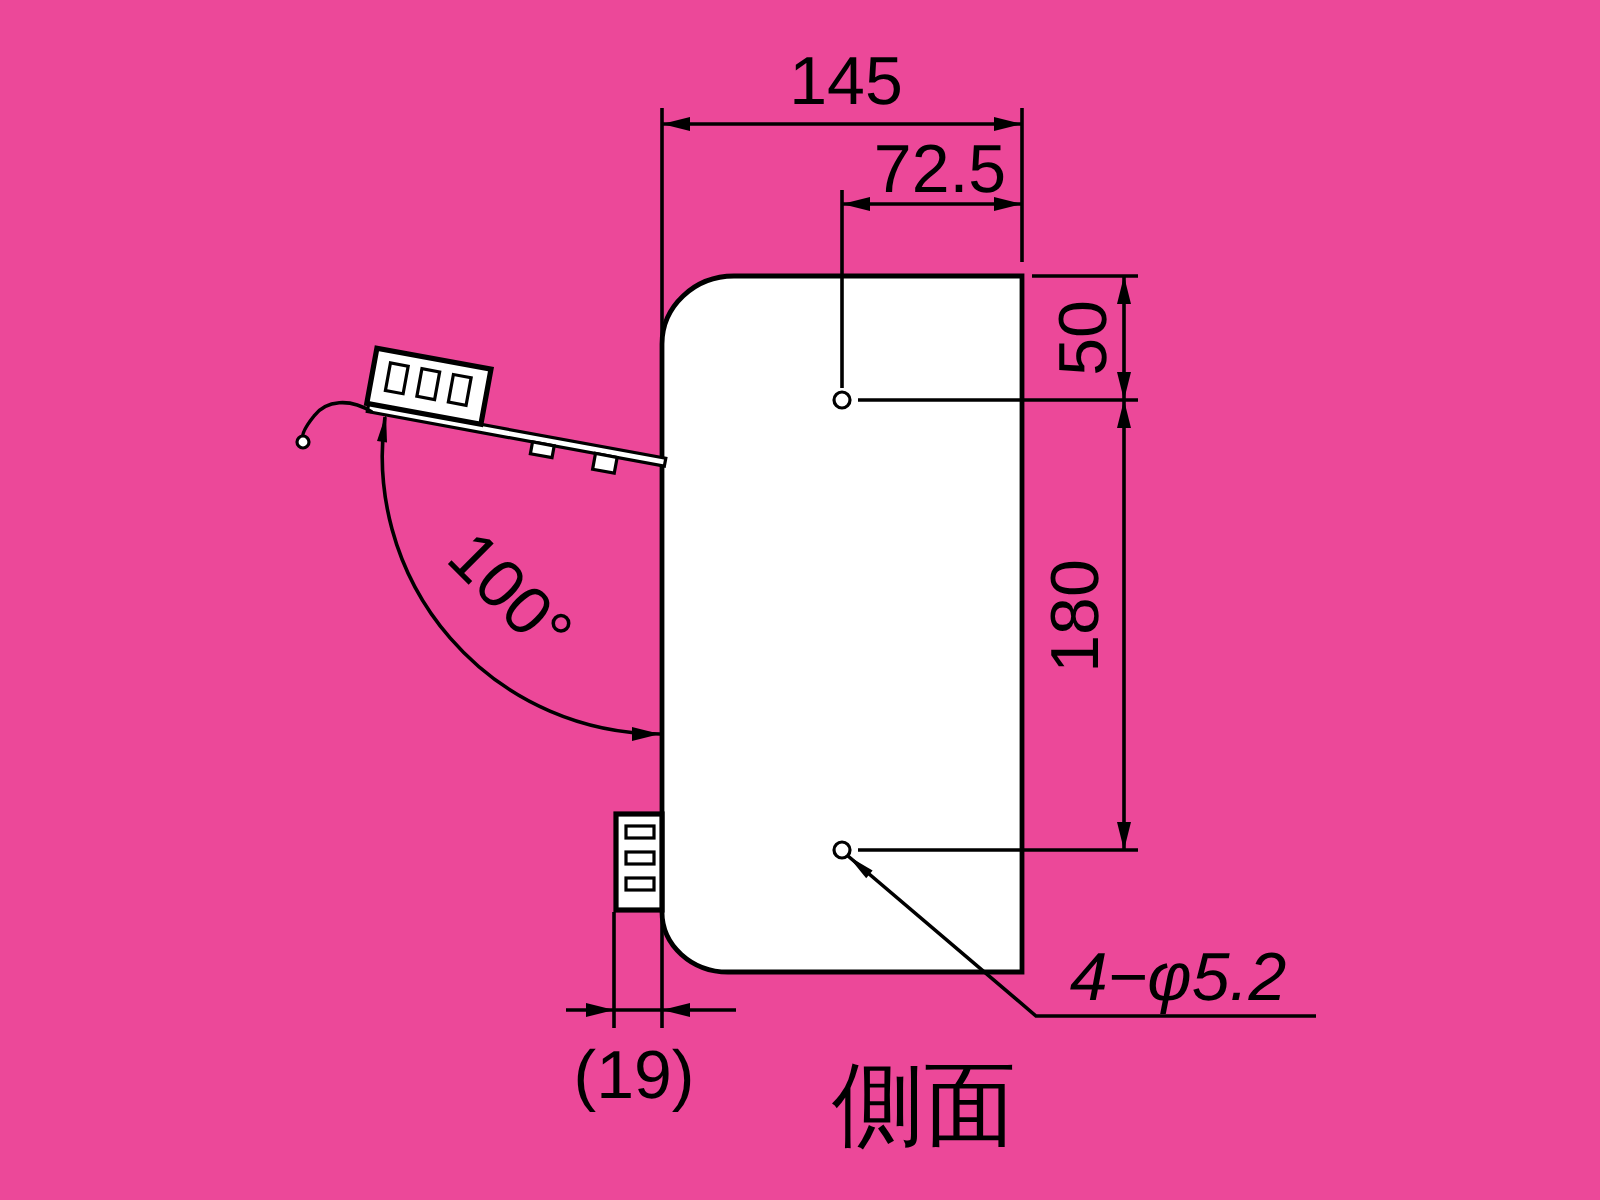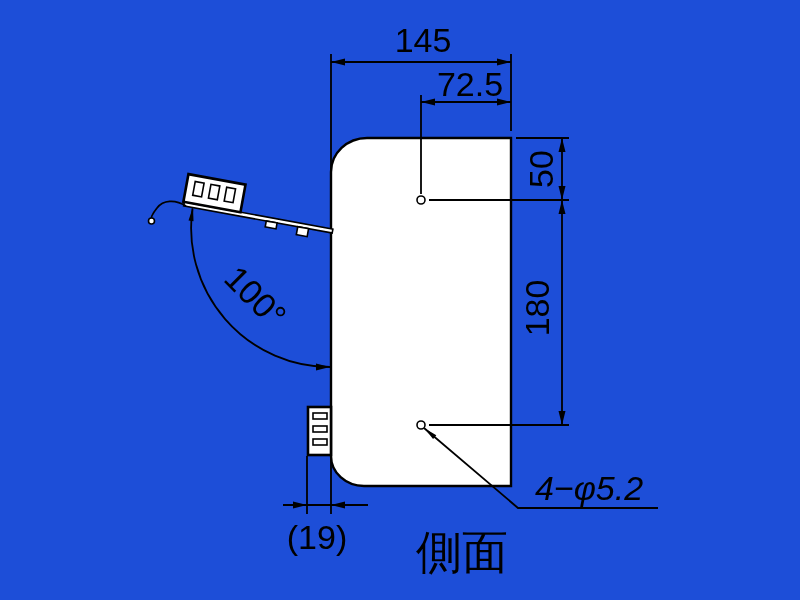--- a/index.html
+++ b/index.html
@@ -1,17 +1,17 @@
 <!DOCTYPE html>
 <html><head>
 <meta charset="utf-8">
 <style>
   html,body{margin:0;padding:0;background:#e8e8e8;}
   .stage{
-    width:800px;height:600px;background:#1d4ed8;position:relative;overflow:hidden;
+    width:800px;height:600px;background:#ec4899;position:relative;overflow:hidden;
     font-family:"Liberation Sans", sans-serif;
   }
   svg{display:block;}
   text{
     font-family:"Liberation Sans", sans-serif;
     fill:#000;
   }
   .dim-text{font-size:34px;}
   .view-title{font-size:46px;}
   .outline{fill:#fff;stroke:#000;stroke-width:2.4;}

